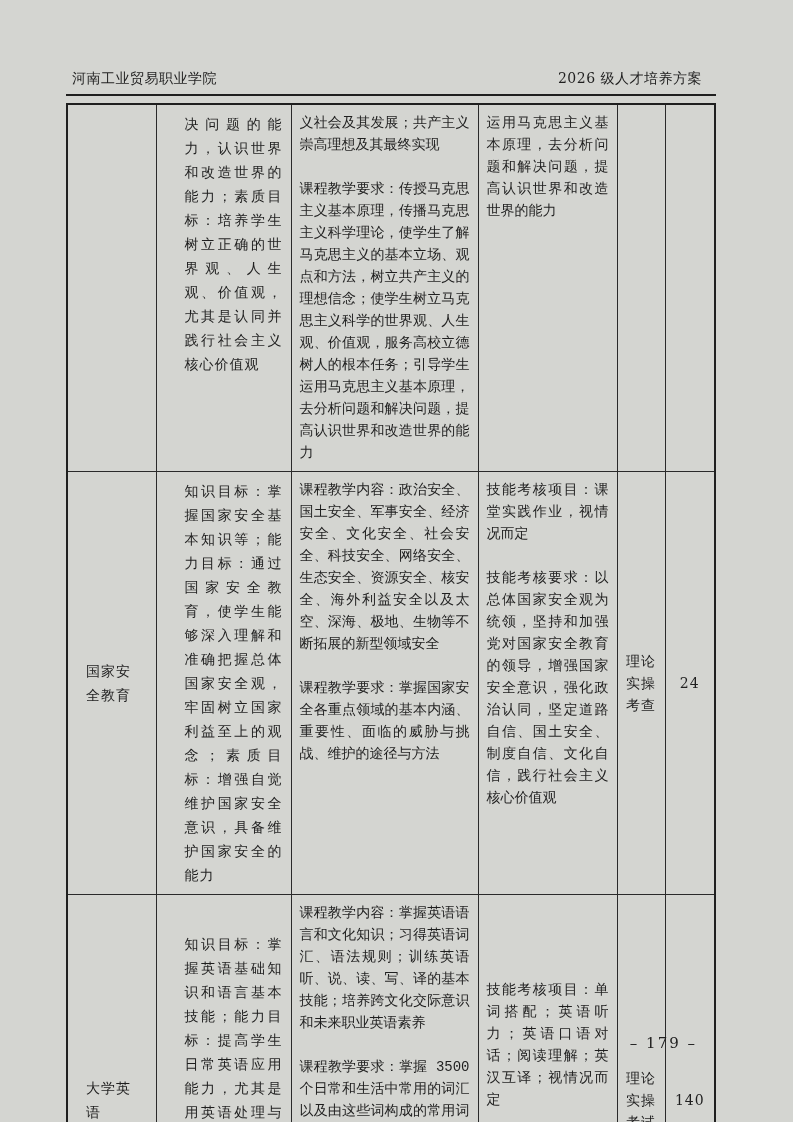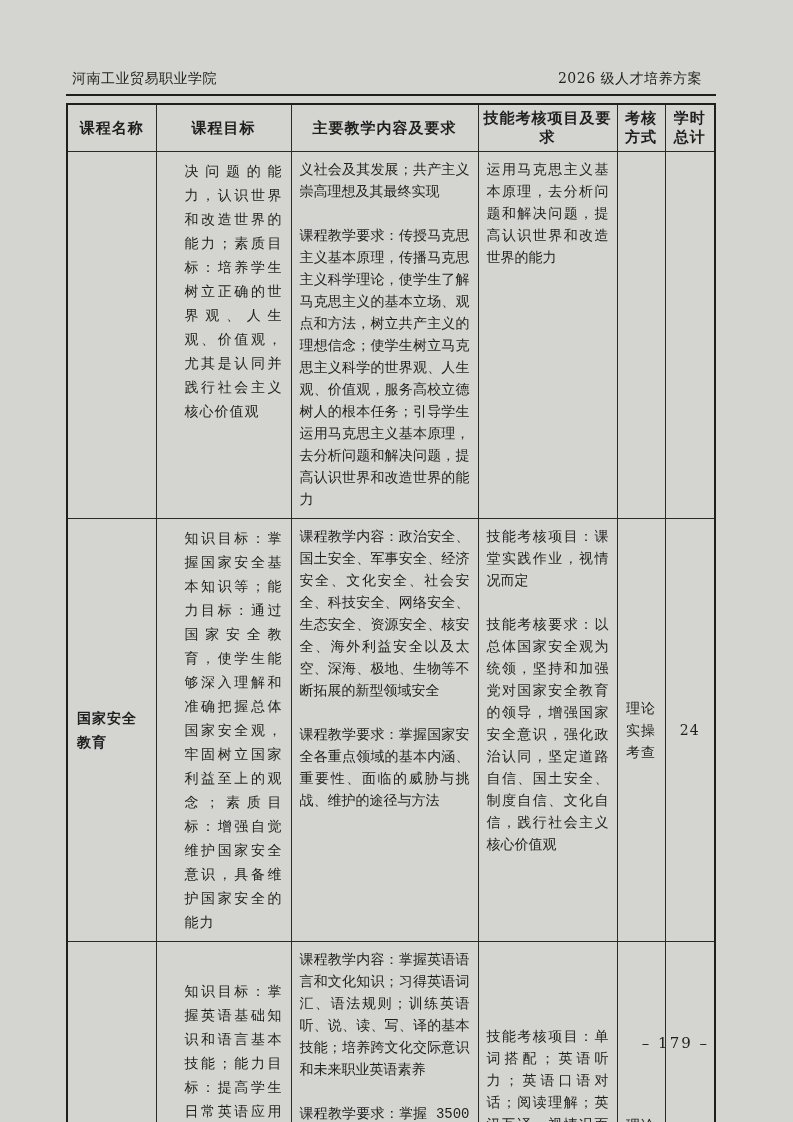--- a/index.html
+++ b/index.html
@@ -40,33 +40,33 @@
   }
   .course-table th{
     font-size:15px;font-weight:bold;text-align:center;vertical-align:middle;
     line-height:19px;letter-spacing:1px;padding:4px 2px;
   }
   tr.r-head{height:40px;}
   tr.r-0{height:288px;}
   tr.r-1{height:262px;}
   tr.r-2{height:330px;}
 
-  td.name{vertical-align:middle;text-align:left;padding:6px 9px;letter-spacing:1px;line-height:24px;font-weight:bold;}
+  td.name{vertical-align:middle;text-align:left;padding:6px 18px;letter-spacing:1px;line-height:24px;}
   td.obj{line-height:24px;letter-spacing:1px;text-align:justify;padding-left:28px;}
   td.obj.vmid{vertical-align:middle;}
   td.content-cell,td.assess{line-height:22px;text-align:justify;font-family:Liberation Mono, monospace;}
   td.assess.vmid{vertical-align:middle;}
   td.method,td.hours{vertical-align:middle;text-align:center;line-height:22px;letter-spacing:1px;padding:4px 8px;}
 
   .course-table p{margin:0 0 22px 0;}
   .course-table p:last-child{margin-bottom:0;}
 
   
   .page-number{
-    position:absolute;top:1034px;right:84px;
+    position:absolute;top:1034px;right:96px;
     font-size:15px;letter-spacing:2px;
   }
 </style>
 </head>
 <body>
 
 <div class="page">
 
   <div class="doc-header">
     <span class="left">河南工业贸易职业学院</span>
@@ -78,34 +78,20 @@
     <colgroup>
       <col style="width:89px">
         <col style="width:135px">
         <col style="width:187px">
       <col style="width:139px">
         <col style="width:48px">
         <col style="width:50px">
     </colgroup>
 
     <tbody>
-        <tr class="r-head">
-      <th>课程名称</th>
-      <th>课程目标</th>
-      <th>主要教学内容及要求</th>
-      <th>技能考核项目及要求</th>
-      <th>
-        <div>考核</div>
-        <div>方式</div>
-      </th>
-      <th>
-        <div>学时</div>
-        <div>总计</div>
-      </th>
-    </tr>
 
     <tr class="r-0">
       <td class="name"></td>
       <td class="obj">
         <p>决问题的能力，认识世界和改造世界的能力；素质目标：培养学生树立正确的世界观、人生观、价值观，尤其是认同并践行社会主义核心价值观</p>
       </td>
       <td class="content-cell">
         <p>义社会及其发展；共产主义崇高理想及其最终实现</p>
         <p>课程教学要求：传授马克思主义基本原理，传播马克思主义科学理论，使学生了解马克思主义的基本立场、观点和方法，树立共产主义的理想信念；使学生树立马克思主义科学的世界观、人生观、价值观，服务高校立德树人的根本任务；引导学生运用马克思主义基本原理，去分析问题和解决问题，提高认识世界和改造世界的能力</p>
       </td>

